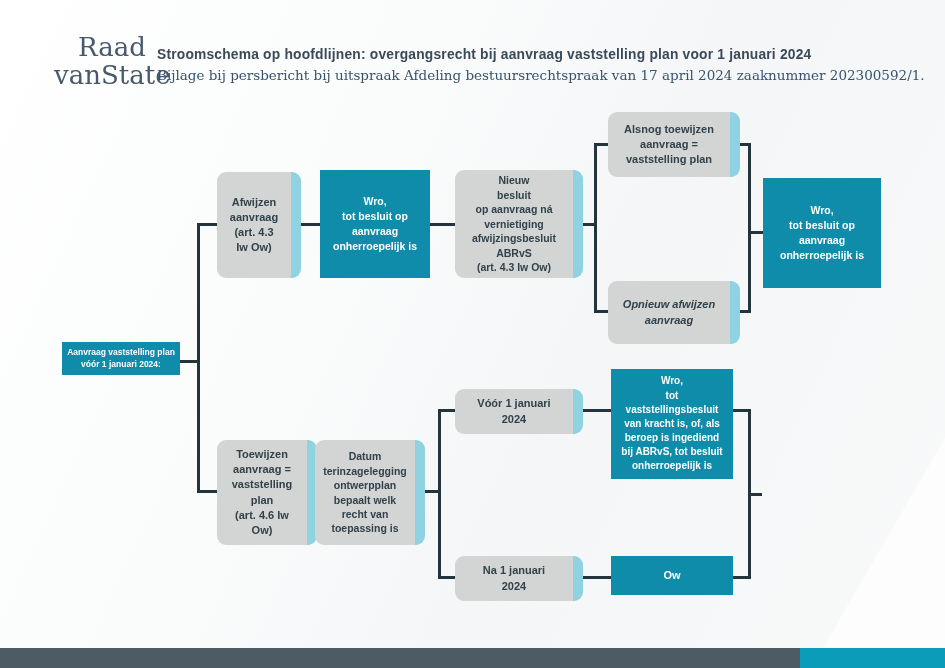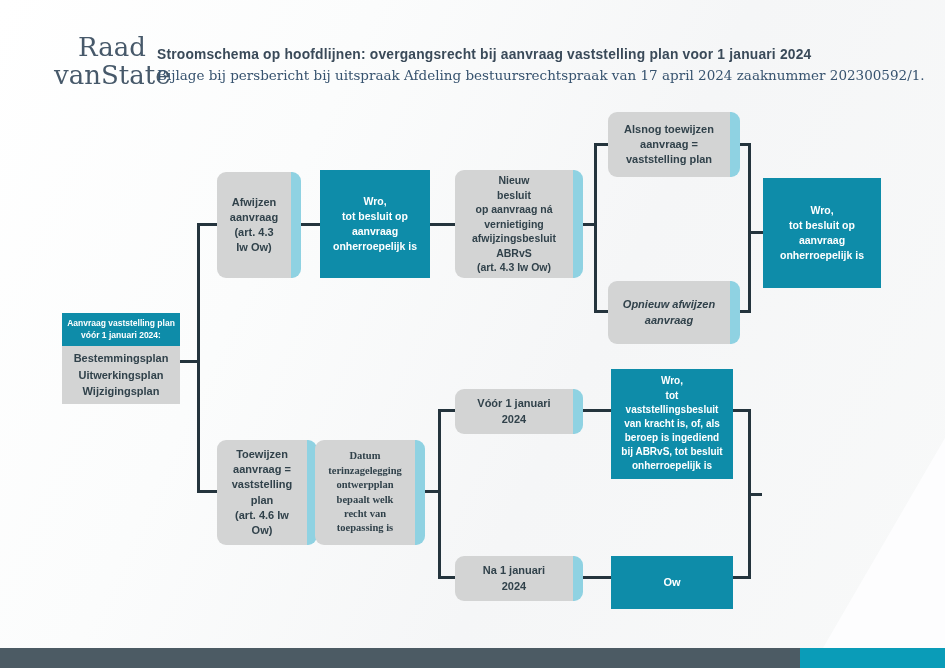--- a/index.html
+++ b/index.html
@@ -30,25 +30,25 @@
   #n-start .st-head{background:#0e8ca9;color:#fff;font-size:8.5px;line-height:1.35;height:33px;display:flex;align-items:center;justify-content:center;white-space:pre-line;}
   #n-start .st-body{background:#d3d4d4;color:#31424b;font-size:11px;line-height:1.5;flex:1;display:flex;align-items:center;justify-content:center;white-space:pre-line;}
 
   #n-afwijzen{left:217px;top:172px;width:84px;height:106px;}
   #n-wro1{left:320px;top:170px;width:110px;height:108px;}
   #n-nieuw{left:455px;top:170px;width:128px;height:108px;font-size:10.5px;}
   #n-alsnog{left:608px;top:112px;width:132px;height:65px;}
   #n-opnieuw{left:608px;top:281px;width:132px;height:63px;font-style:italic;}
   #n-wro2{left:763px;top:178px;width:118px;height:110px;}
   #n-toewijzen{left:217px;top:440px;width:100px;height:105px;}
-  #n-datum{left:315px;top:440px;width:110px;height:105px;font-size:10.5px;font-family:Liberation Serif, serif;}
+  #n-datum{left:315px;top:440px;width:110px;height:105px;font-size:10.5px;}
   #n-voor{left:455px;top:389px;width:128px;height:45px;}
   #n-wro3{left:611px;top:369px;width:122px;height:110px;font-size:10px;}
   #n-na{left:455px;top:556px;width:128px;height:45px;}
-  #n-ow{left:611px;top:556px;width:122px;height:53px;font-size:11px;}
+  #n-ow{left:611px;top:556px;width:122px;height:39px;font-size:11px;}
   #n-abrvs{left:762px;top:442px;width:123px;height:106px;font-size:10.5px;}
   #n-abrvs .schema-link{text-decoration:underline;cursor:pointer;}
 
   
   .c{position:absolute;background:#24343d;z-index:1;}
 
   
   .footer-dark{position:absolute;left:0;top:648px;width:800px;height:20px;background:#4c5b64;}
   .footer-teal{position:absolute;left:800px;top:648px;width:145px;height:20px;background:#0a9cb8;}
 </style>
@@ -89,23 +89,20 @@
   <div class="c" style="left:583px;top:409px;width:28px;height:3px;"></div>
   <div class="c" style="left:583px;top:576px;width:28px;height:3px;"></div>
   <div class="c" style="left:733px;top:409px;width:15px;height:3px;"></div>
   <div class="c" style="left:748px;top:409px;width:3px;height:170px;"></div>
   <div class="c" style="left:733px;top:576px;width:15px;height:3px;"></div>
   <div class="c" style="left:751px;top:493px;width:11px;height:3px;"></div>
 
   <div class="node" id="n-start">
     <div class="st-head">Aanvraag vaststelling plan
 vóór 1 januari 2024:</div>
-    <div class="st-body">Bestemmingsplan
-Uitwerkingsplan
-Wijzigingsplan</div>
   </div>
 
   <div class="node gray stripe" id="n-afwijzen">Afwijzen
 aanvraag
 (art. 4.3
 Iw Ow)</div>
   <div class="node teal" id="n-wro1">Wro,
 tot besluit op
 aanvraag
 onherroepelijk is</div>

